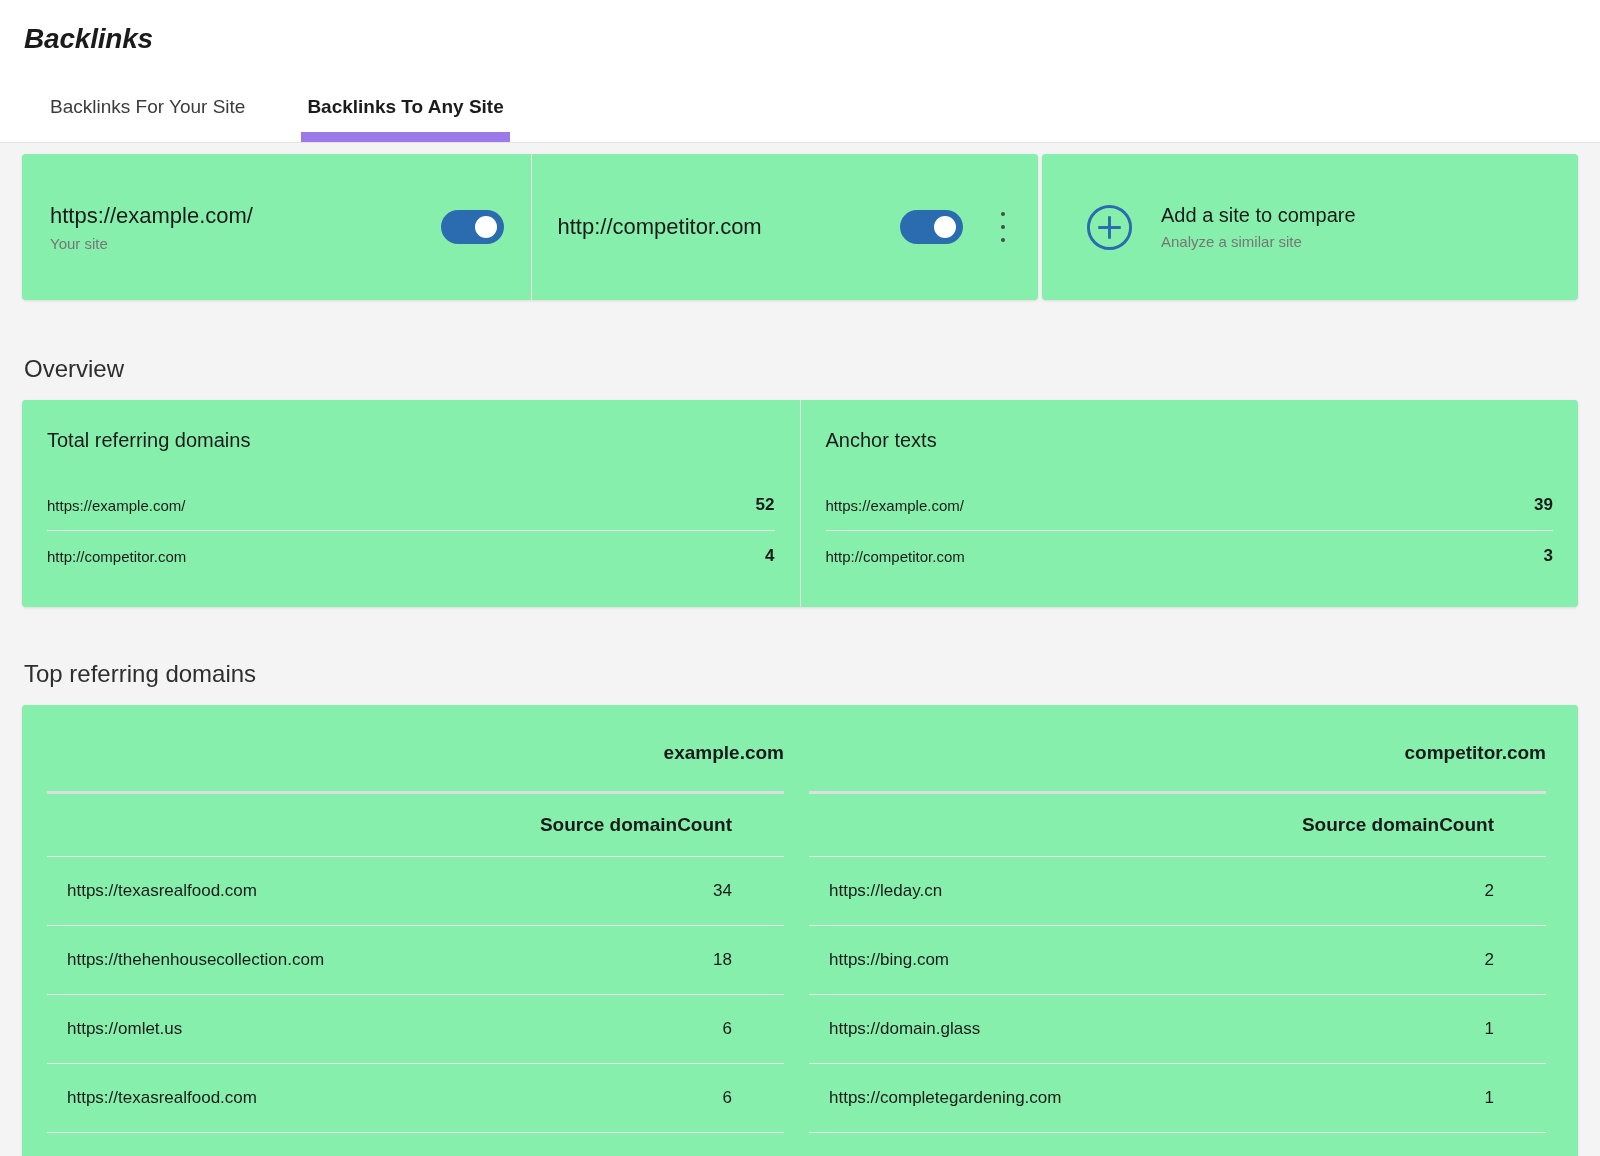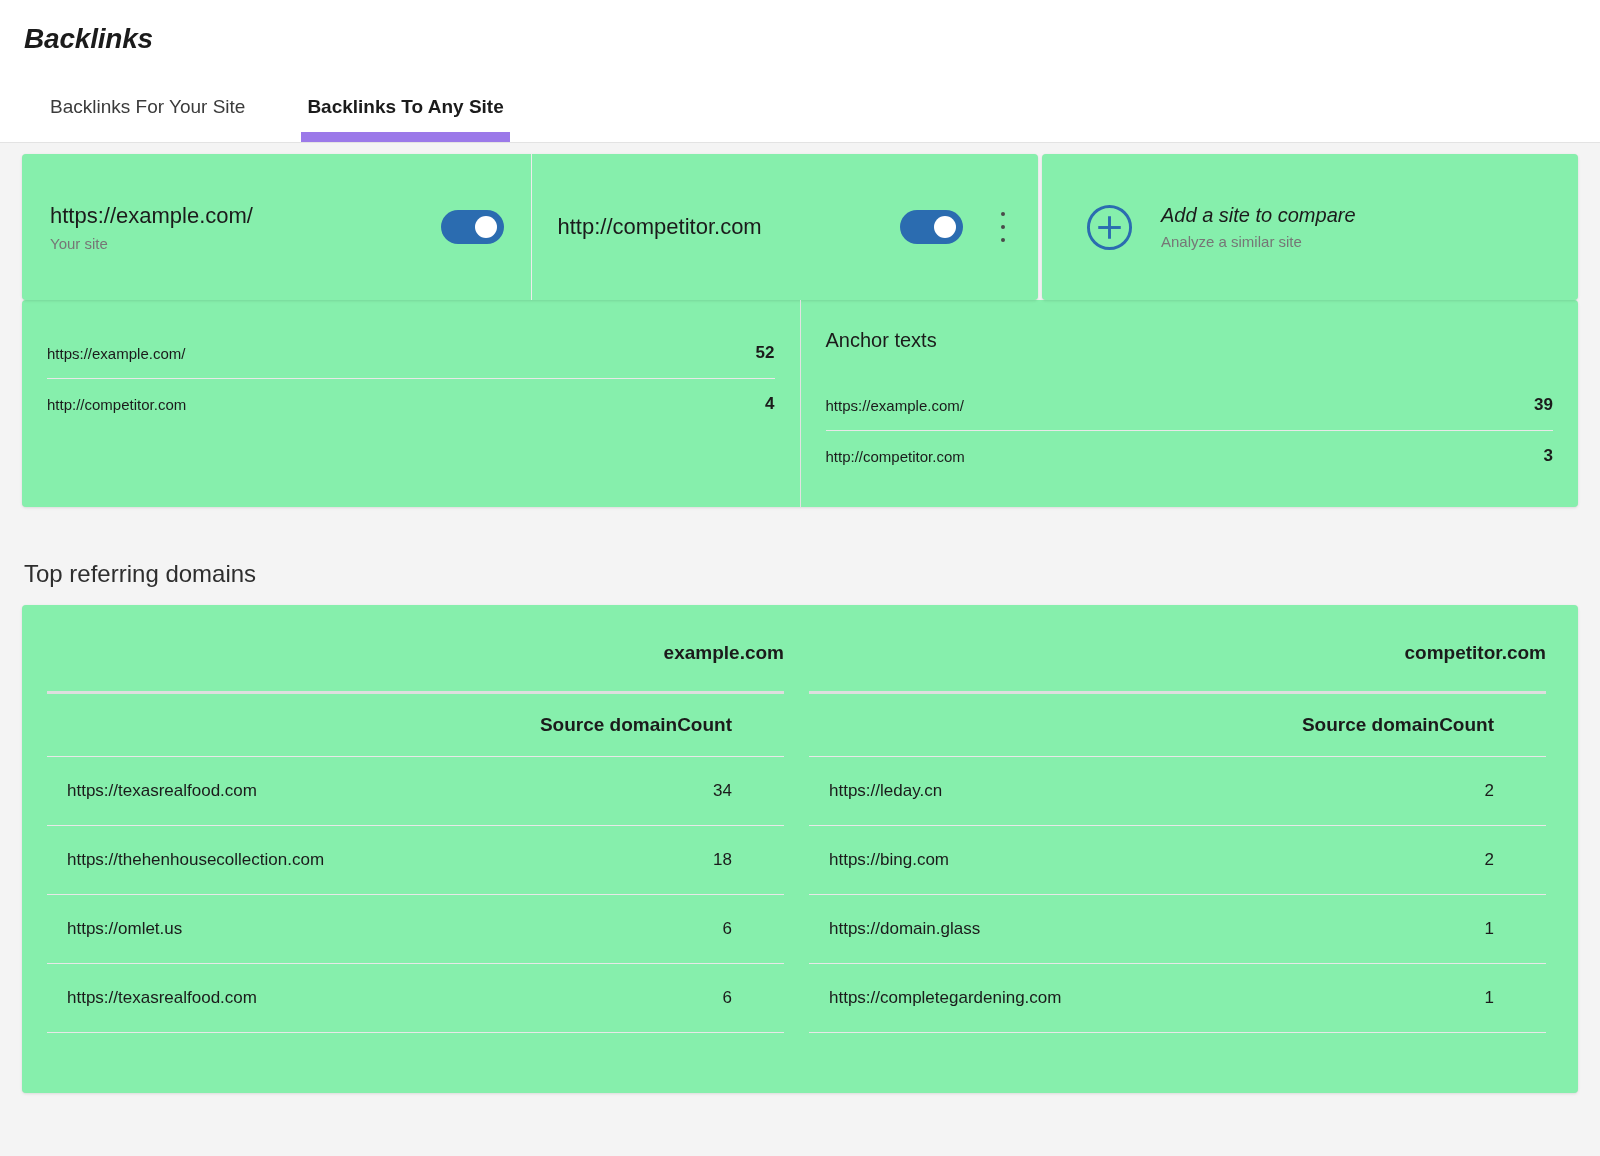--- a/index.html
+++ b/index.html
@@ -67,21 +67,21 @@
     display: flex; flex-direction: column; gap: 9px; padding: 4px 6px;
   }
   .kebab span { width: 4px; height: 4px; border-radius: 50%; background: #4a4a4a; }
 
   .add-card {
     flex: 1 1 auto; display: flex; align-items: center;
     padding-left: 44px; cursor: pointer;
   }
   .plus-icon { flex: 0 0 auto; width: 47px; height: 47px; }
   .add-text { margin-left: 28px; }
-  .add-title { font-size: 20px; line-height: 25px; color: #1b1b1b; font-style: italic; }
+  .add-title { font-size: 20px; line-height: 25px; color: #1b1b1b; }
   .add-subtitle { font-size: 15px; line-height: 19px; color: #767676; margin-top: 4px; }
 
   
   .section-heading {
     font-size: 24px; line-height: 30px; font-weight: 400; color: #2e2e2e;
   }
   .overview-heading { margin: 54px 0 16px 2px; }
   .top-heading { margin: 52px 0 16px 2px; }
 
   
@@ -166,23 +166,25 @@
         <line x1="24" y1="12.5" x2="24" y2="35.5" stroke="#2b6cb0" stroke-width="3"></line>
         <line x1="12.5" y1="24" x2="35.5" y2="24" stroke="#2b6cb0" stroke-width="3"></line>
       </svg>
       <div class="add-text">
         <div class="add-title">Add a site to compare</div>
         <div class="add-subtitle">Analyze a similar site</div>
       </div>
     </div>
   </div>
 
+  <div class="section-heading overview-heading">Overview</div>
 
   <div class="card overview-card">
     <div class="ov-panel">
+      <div class="ov-title">Total referring domains</div>
       <div class="ov-row">
         <span class="ov-label">https://example.com/</span>
         <span class="ov-value">52</span>
       </div>
       <div class="ov-row">
         <span class="ov-label">http://competitor.com</span>
         <span class="ov-value">4</span>
       </div>
     </div>
     <div class="ov-panel">

